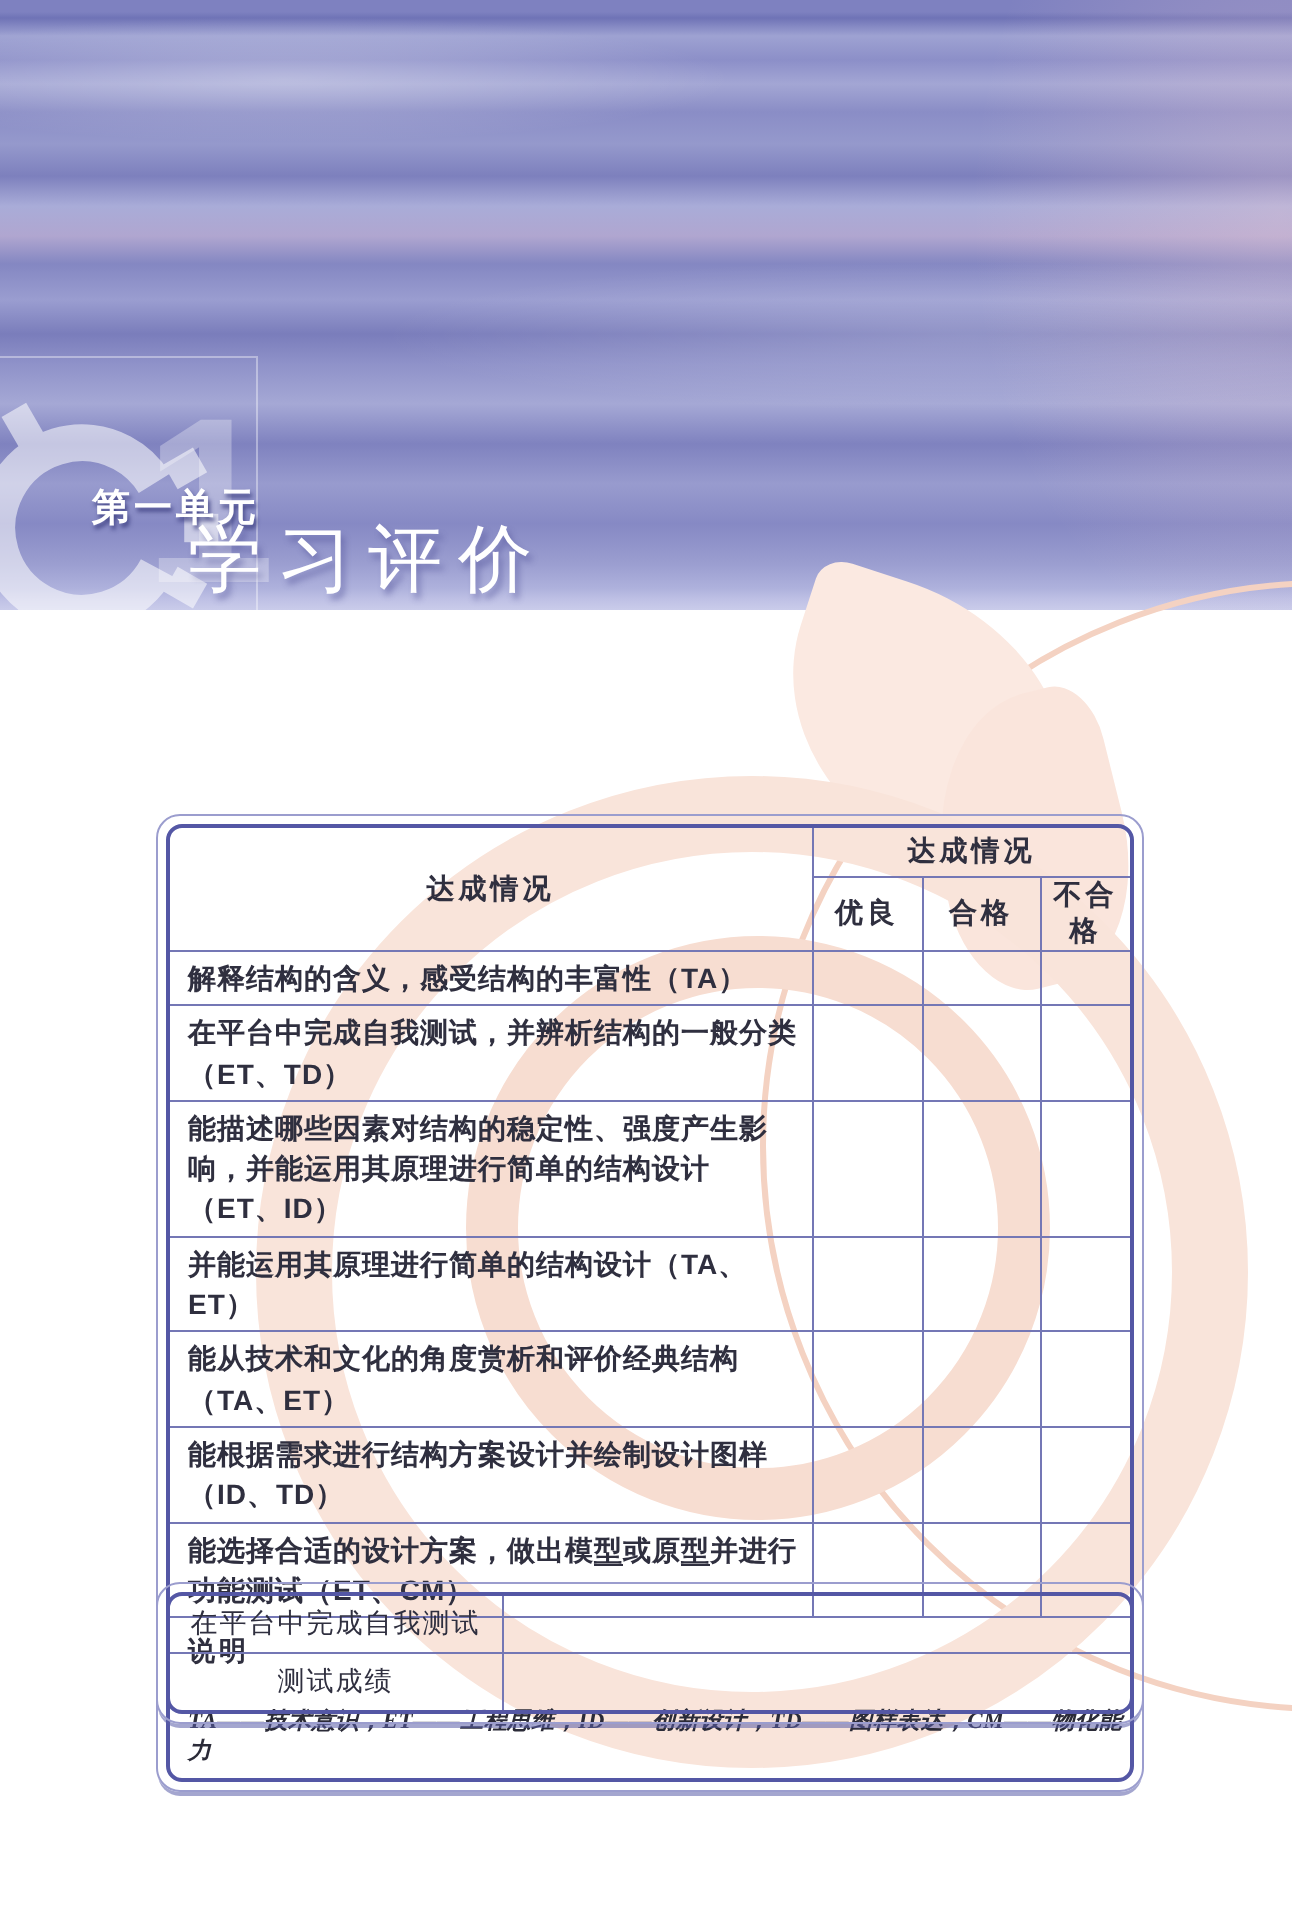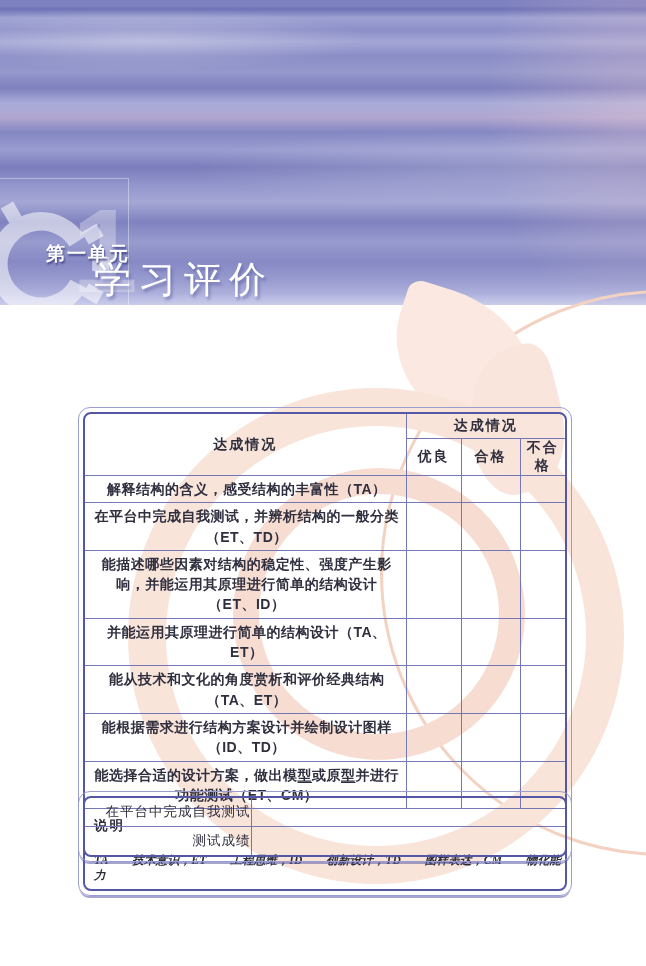--- a/index.html
+++ b/index.html
@@ -86,34 +86,34 @@
     border:1px solid #7477b5; font-weight:bold; font-size:14px;
     color:#2f2f3f; padding:0; background:transparent;
   }
   .etable col.c-content{ width:321px; }
   .etable col.c-a{ width:55px; }
   .etable col.c-b{ width:59px; }
   .etable col.c-c{ width:auto; }
   .etable th{ text-align:center; font-weight:500; letter-spacing:2px; }
   .etable .hrow1 th{ height:24px; }
   .etable .hrow2 th{ height:26px; }
-  .etable td.crit{ text-align:center; padding:3px 6px 3px 9px; line-height:1.45; letter-spacing:0.5px;margin-top:40px; }
+  .etable td.crit{ text-align:left; padding:3px 6px 3px 9px; line-height:1.45; letter-spacing:0.5px;margin-top:40px; }
   .etable tr.r-norm{ height:27px; }
   .etable tr.r-tall{ height:47px; }
   .etable tr.r-foot td{ height:57px; vertical-align:top; padding:8px 0 6px 9px; }
   .notes-label{ font-size:13.5px; letter-spacing:2px; }
   .notes-legend{
     margin-top:18px; font-family:"Liberation Serif","DejaVu Serif",serif;
     font-style:italic; font-size:11.5px; color:#2b2b38; letter-spacing:0.3px;
   }
   .u{ text-decoration:underline; text-underline-offset:2px; }
   .ptable col.p-label{ width:166px; }
   .ptable col.p-value{ width:auto; }
   .ptable td{ height:28px; }
-  .ptable td.plabel{ text-align:right; font-size:13.5px; font-weight:500; letter-spacing:1px; }
+  .ptable td.plabel{ text-align:center; font-size:13.5px; font-weight:500; letter-spacing:1px; }
   .ptable td.pvalue{ padding-left:8px; }
 </style>
 </head>
 <body>
 
 <div class="page">
 
   <div class="banner">
     <div class="gear-box"></div>
     <svg class="gear" viewBox="0 0 100 100">

